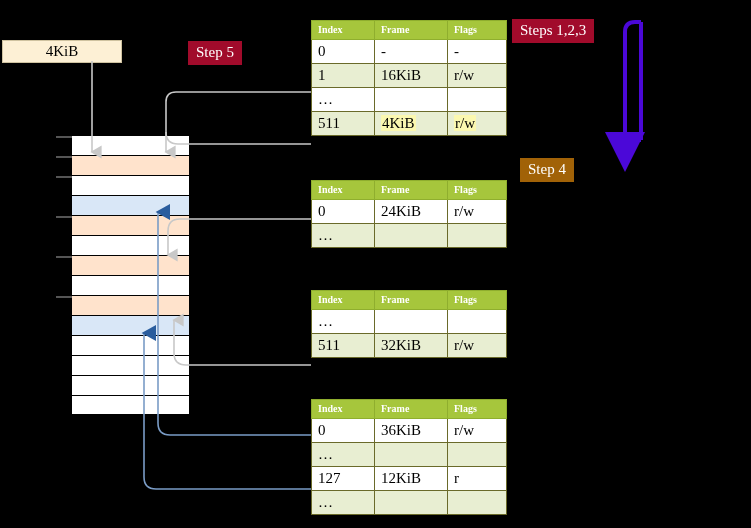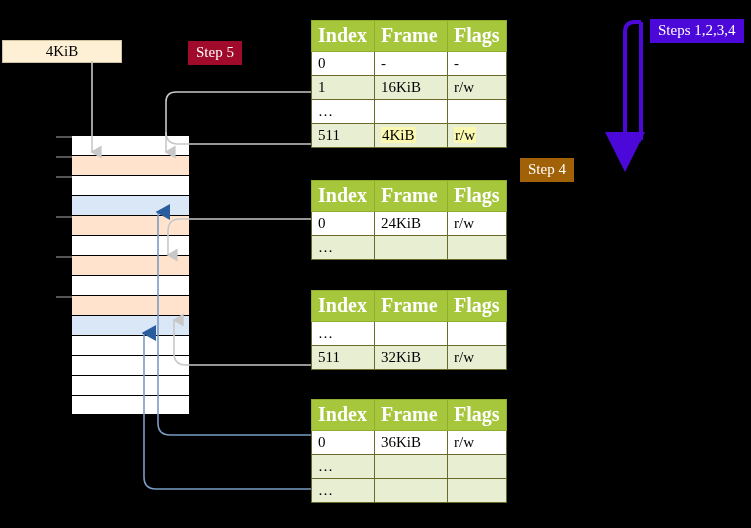--- a/index.html
+++ b/index.html
@@ -57,21 +57,21 @@
     background:#fff;
     box-shadow:2px 2px 0 #000;
   }
   .ptable th{
     background:#a6c63c;
     color:#ffffff;
     font-weight:bold;
     text-align:left;
     padding:3px 6px 4px 6px;
     border:1px solid #8fae2e;
-    font-size:20px;
+    font-size:10px;
   }
   .ptable td{
     border:1px solid #6a6a2a;
     padding:2px 6px 3px 6px;
     height:18px;
     font-size:15px;
     color:#000;
     background:#ffffff;
   }
   .ptable tr.alt td{background:#e8eed2;}
@@ -84,21 +84,21 @@
   svg.ov{position:absolute;left:0;top:0;width:751px;height:528px;pointer-events:none;}
 </style>
 </head>
 <body>
 
 <div class="stage">
 
   <div class="memlabel" id="memlabel" style="left: 2px; top: 40px; width: 118px; height: 21px; line-height: 21px;">4KiB</div>
 
   <div class="badge badge-red" id="b-step0" style="left: 188px; top: 41px; background: rgb(161, 11, 43);">Step 5</div>
-  <div class="badge badge-blue" id="b-steps1234" style="left: 650px; top: 19px; background: rgb(75, 8, 216);">Steps 1,2,3,4</div>
+  <div class="badge badge-red" id="b-steps123" style="left: 512px; top: 19px; background: rgb(161, 11, 43);">Steps 1,2,3</div>
   <div class="badge badge-red" id="b-step4" style="left: 520px; top: 158px; background: #a16207;">Step 4</div>
 
   <div id="memcol" style="left: 71px; top: 135px; width: 119px; height: 280px;">
       <div class="memrow m-w" style="top: 0px; height: 20px;">
         <div class="tick" style="top: 0px;"></div>
       </div>
       <div class="memrow m-o" style="top: 20px; height: 20px;">
         <div class="tick" style="top: 0px;"></div>
       </div>
       <div class="memrow m-w" style="top: 40px; height: 20px;">
@@ -209,20 +209,25 @@
           <tr>
             <td class="c-index">0</td>
             <td class="c-frame">36KiB</td>
             <td class="c-flags">r/w</td>
           </tr>
           <tr class="alt">
             <td class="c-index">…</td>
             <td class="c-frame"></td>
             <td class="c-flags"></td>
           </tr>
+          <tr>
+            <td class="c-index">127</td>
+            <td class="c-frame">12KiB</td>
+            <td class="c-flags">r</td>
+          </tr>
           <tr class="alt">
             <td class="c-index">…</td>
             <td class="c-frame"></td>
             <td class="c-flags"></td>
           </tr>
         </tbody>
       </table>
     </div>
 
   <svg class="ov" viewBox="0 0 751 528">

